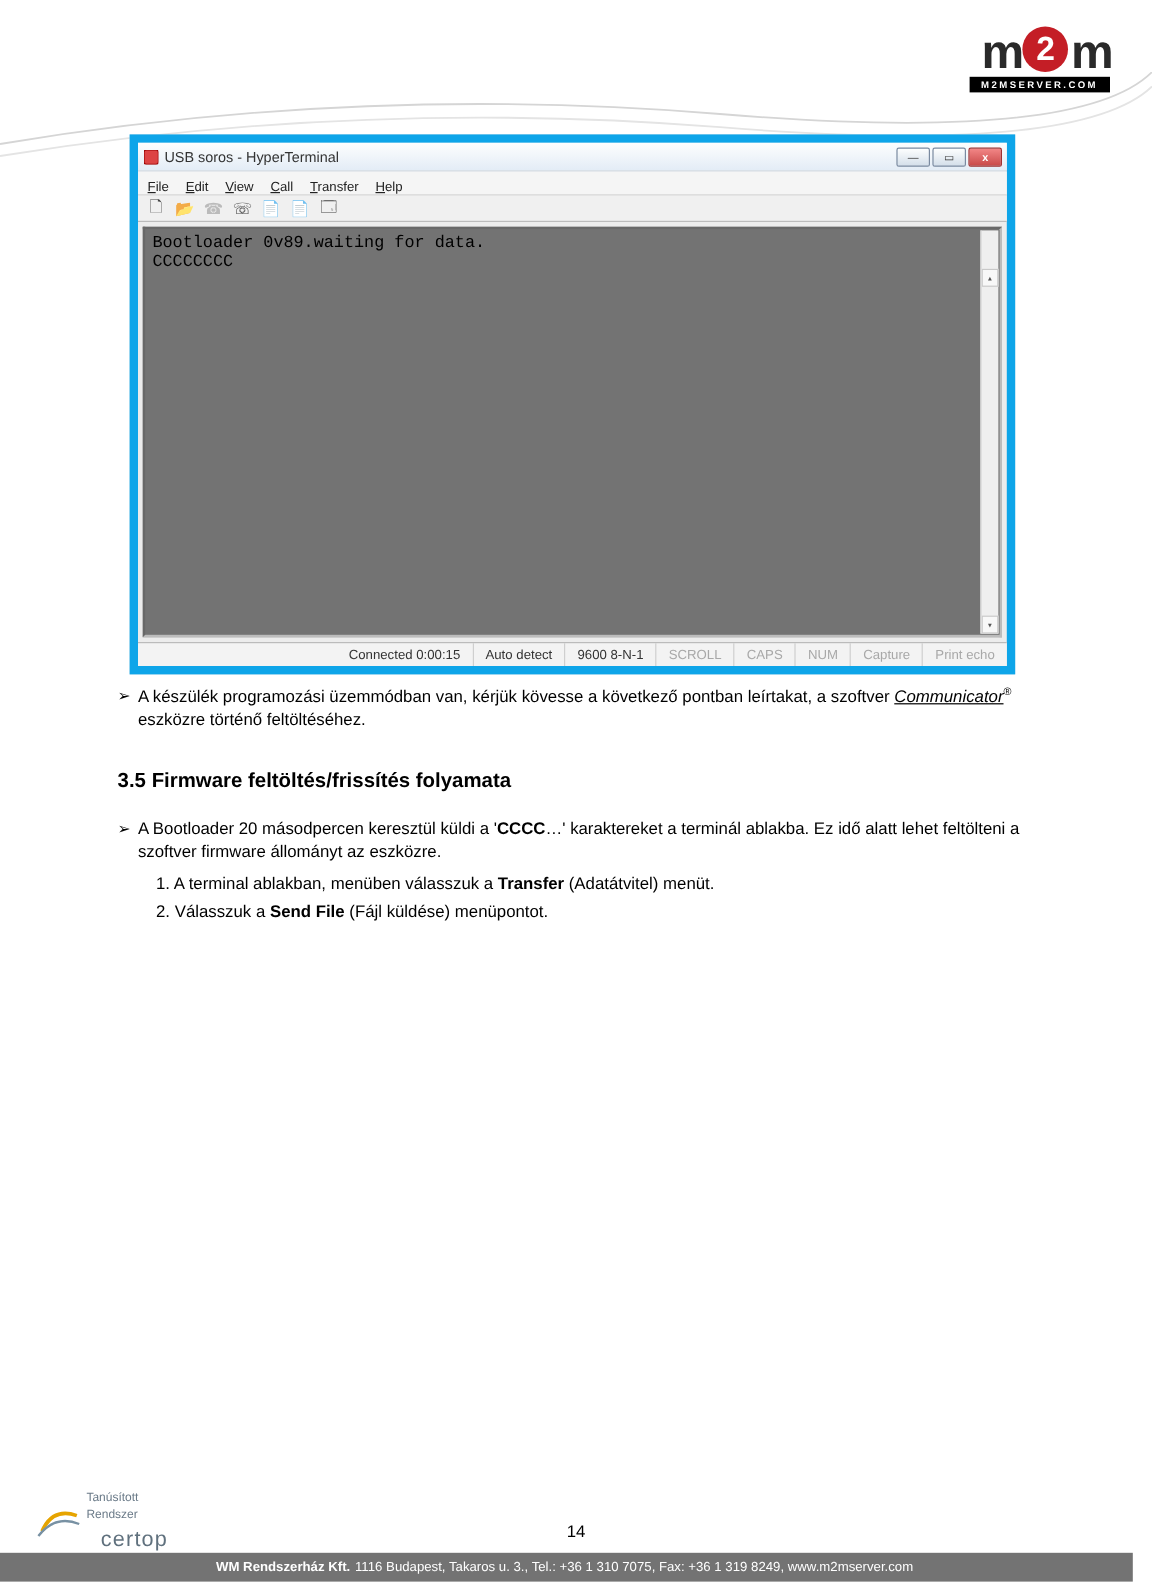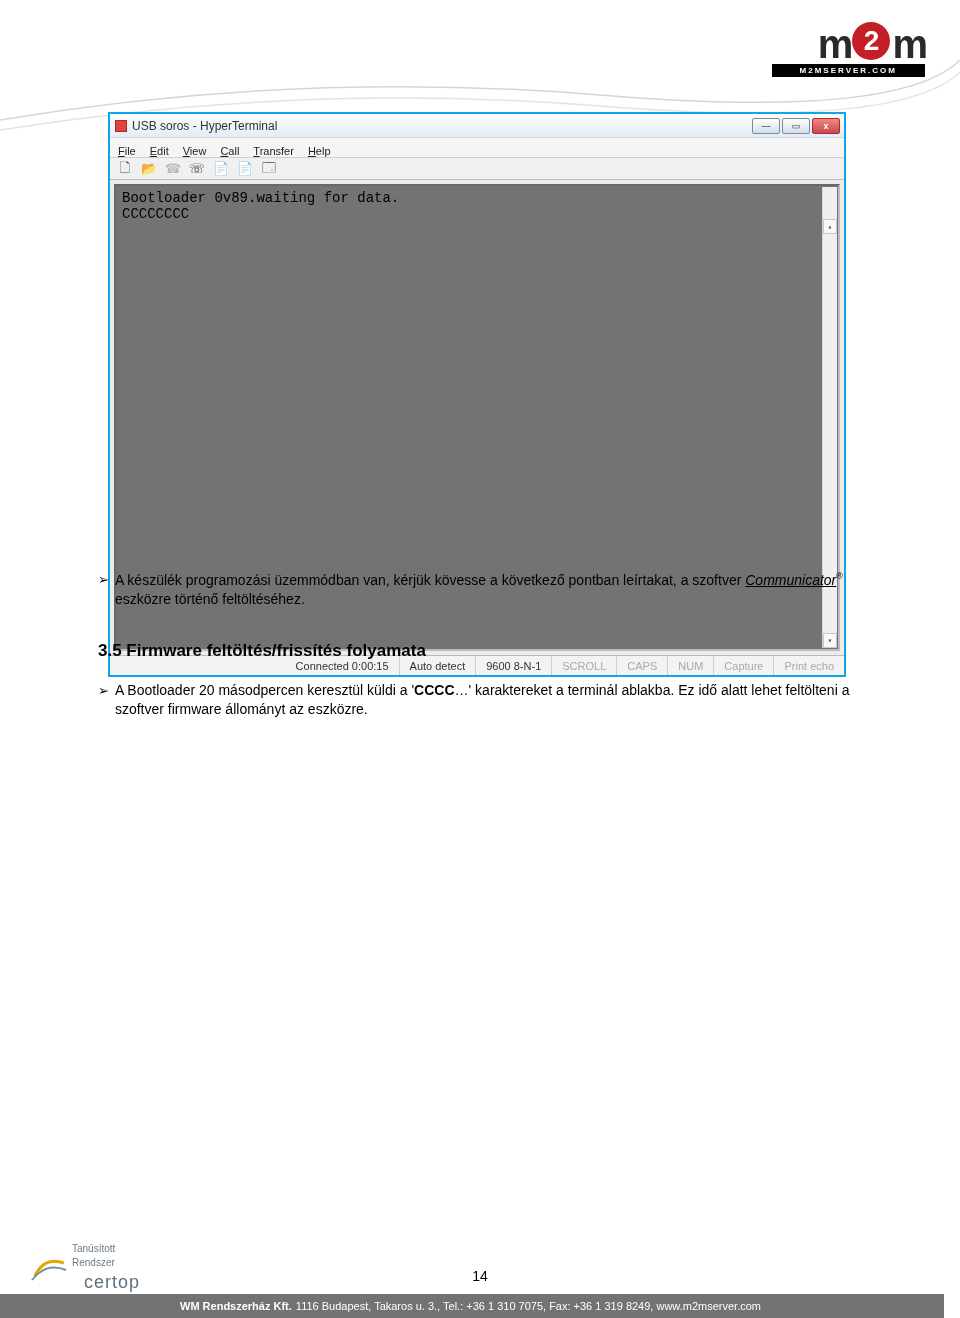--- a/index.html
+++ b/index.html
@@ -18,35 +18,35 @@
     text-align: right;
   }
   .m2m-logo {
     display: flex;
     align-items: flex-end;
     justify-content: flex-end;
     gap: 2px;
   }
   .m2m-glyph { font-size: 40px; font-weight: 900; color: #2a2a2a; line-height: 0.8; letter-spacing: -3px; font-family: Arial, sans-serif; }
   .m2m-red { display: inline-flex; width: 38px; height: 38px; background: #c41e26; border-radius: 50%; color: #fff; align-items: center; justify-content: center; font-size: 28px; font-weight: 900; font-family: Arial, sans-serif; }
-  .m2m-tag { display: block; background: #000; color: #fff; font-size: 8px; letter-spacing: 2px; padding: 2px 28px; margin-top: 4px; font-weight: bold; font-family: Arial, sans-serif; }
+  .m2m-tag { display: block; background: #000; color: #fff; font-size: 8px; letter-spacing: 2px; padding: 2px 10px; margin-top: 4px; font-weight: bold; font-family: Arial, sans-serif; }
   .header-curve {
     position: absolute;
     top: 60px; left: 0; right: 0; height: 90px;
     pointer-events: none;
   }
   .header-curve svg { width: 100%; height: 100%; }
   
   .ht-window {
     position: absolute;
     top: 112px;
     left: 108px;
     width: 738px;
-    height: 565px;
-    border: 2px solid #0ea5e9;
+    height: 450px;
+    border: 7px solid #0ea5e9;
     background: #ececec;
     font-family: Tahoma, Arial, sans-serif;
     display: flex;
     flex-direction: column;
   }
   .ht-titlebar {
     height: 24px;
     display: flex;
     align-items: center;
     padding: 0 4px;
@@ -217,20 +217,28 @@
 
   <div class="section-heading">3.5 Firmware feltöltés/frissítés folyamata</div>
 
   <div class="bullet-item">
     <span class="chev">➢</span>
     <div>
       <span>A Bootloader 20 másodpercen keresztül küldi a '</span><span class="bold">CCCC</span><span>…' karaktereket a terminál ablakba. Ez idő alatt lehet feltölteni a szoftver firmware állományt az eszközre.</span><br>
     </div>
   </div>
 
+  <div class="ol">
+    <div class="ol-item">
+      1. <span>A terminal ablakban, menüben válasszuk a </span><span class="bold">Transfer</span><span> (Adatátvitel) menüt.</span>
+    </div>
+    <div class="ol-item">
+      2. <span>Válasszuk a </span><span class="bold">Send File</span><span> (Fájl küldése) menüpontot.</span>
+    </div>
+  </div>
 </div>
 
 <div class="page-number">14</div>
 
 <div class="footer">
   <div class="certop-logo">
     <svg width="40" height="40" viewBox="0 0 40 40">
       <path d="M5 28 Q14 8 34 15" fill="none" stroke="#e6a400" stroke-width="3"></path>
       <path d="M2 32 Q16 14 36 22" fill="none" stroke="#7891a3" stroke-width="2"></path>
     </svg>

